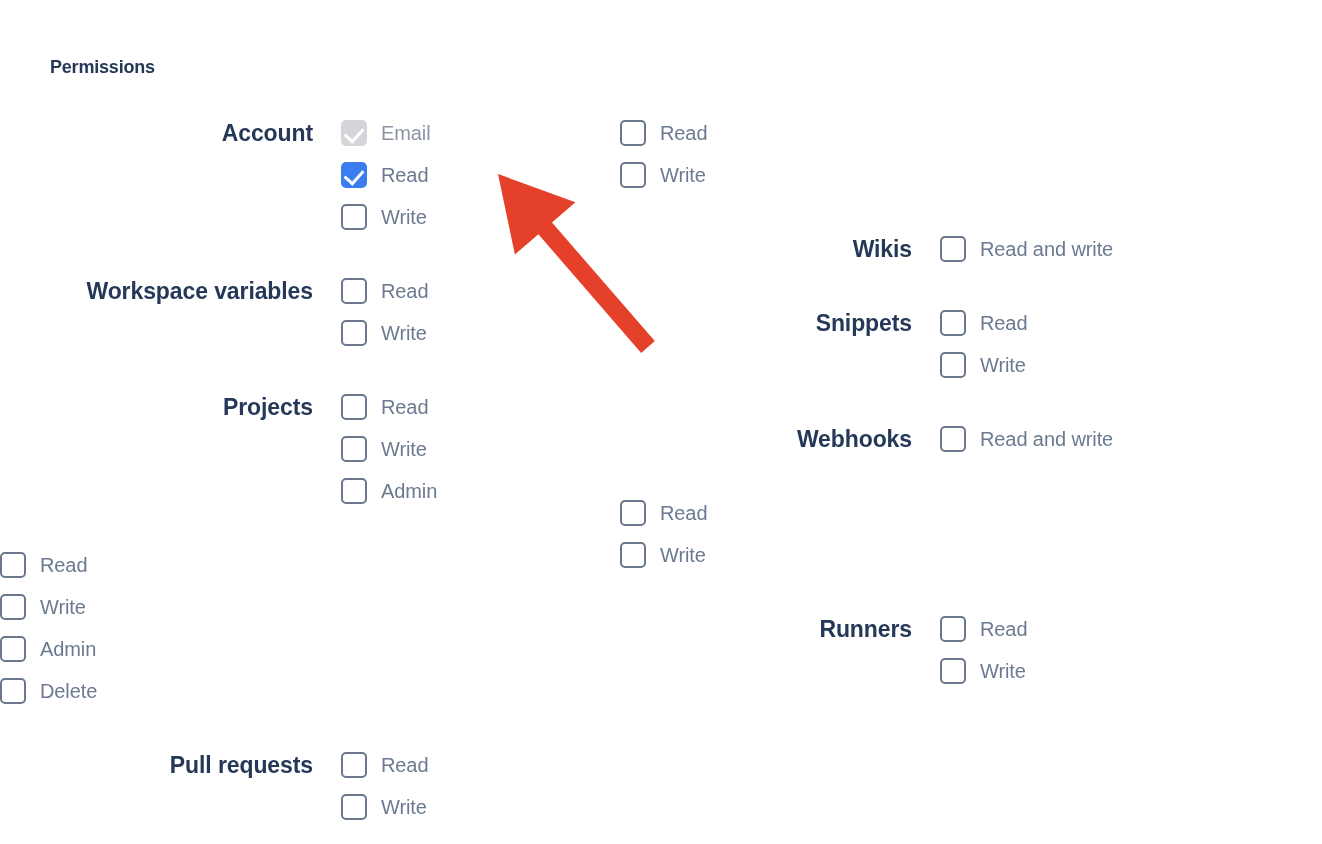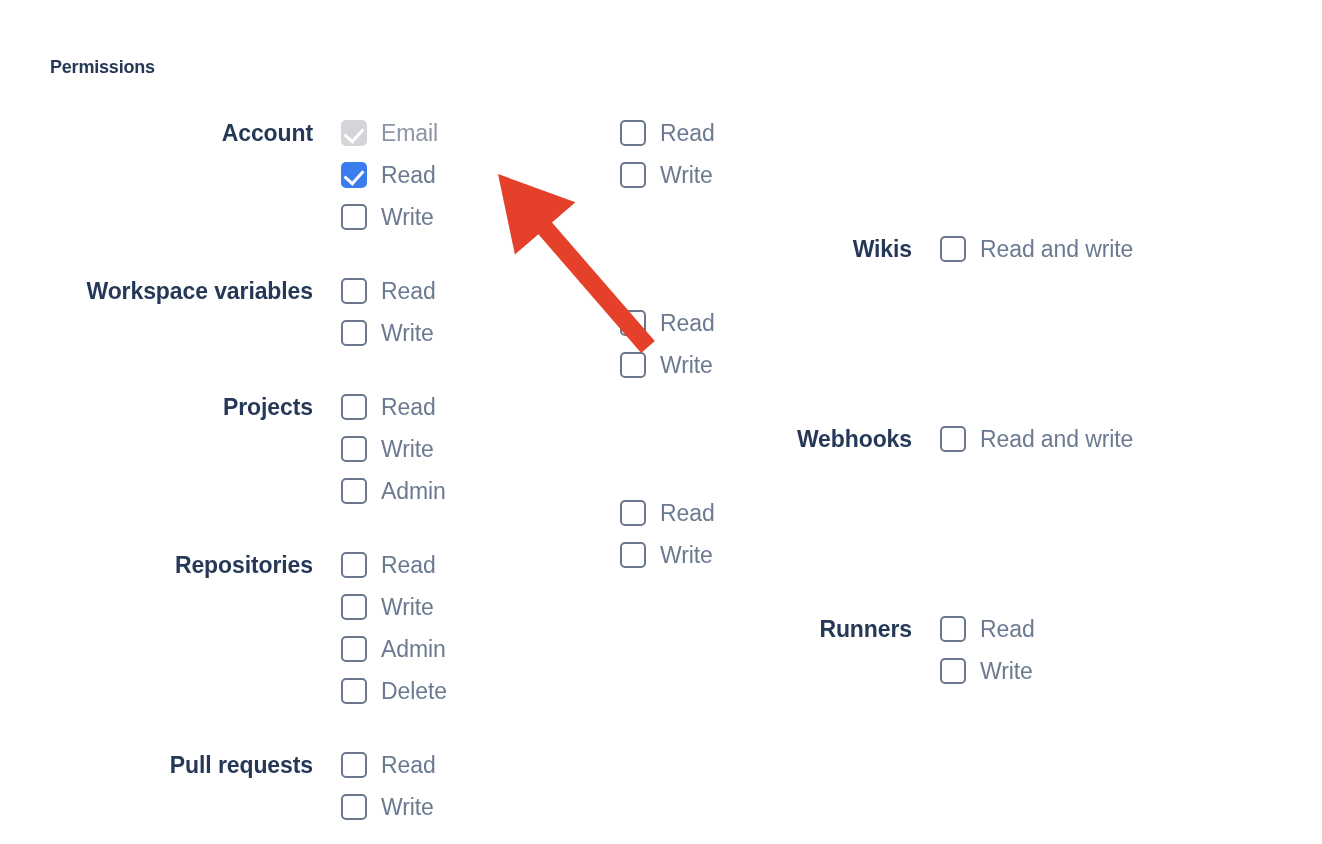--- a/index.html
+++ b/index.html
@@ -101,21 +101,21 @@
     height: 15px;
     border: solid #ffffff;
     border-width: 0 3.5px 3.5px 0;
     transform: rotate(42deg);
     display: none;
   }
   .cbox.checked .tick,
   .cbox.disabled .tick { display: block; }
 
   .opt-label {
-    font-size: 23px;
+    font-size: 20px;
     font-weight: 500;
     color: #6b7a90;
     line-height: 26px;
     letter-spacing: -0.1px;
     margin-left: 14px;
     white-space: nowrap;
   }
   .opt-row.is-disabled .opt-label { color: #8b95a5; }
 
   #arrow-annotation {
@@ -179,21 +179,20 @@
             <span class="cbox" role="checkbox" aria-checked="false"></span>
             <span class="opt-label">Write</span>
           </label>
           <label class="opt-row">
             <span class="cbox" role="checkbox" aria-checked="false"></span>
             <span class="opt-label">Admin</span>
           </label>
         </div>
       </div>
       <div class="perm-group">
-        <div class="group-label">Repositories</div>
         <div class="group-options">
           <label class="opt-row">
             <span class="cbox" role="checkbox" aria-checked="false"></span>
             <span class="opt-label">Read</span>
           </label>
           <label class="opt-row">
             <span class="cbox" role="checkbox" aria-checked="false"></span>
             <span class="opt-label">Write</span>
           </label>
           <label class="opt-row">
@@ -236,20 +235,21 @@
       <div class="perm-group">
         <div class="group-label">Wikis</div>
         <div class="group-options">
           <label class="opt-row">
             <span class="cbox" role="checkbox" aria-checked="false"></span>
             <span class="opt-label">Read and write</span>
           </label>
         </div>
       </div>
       <div class="perm-group">
+        <div class="group-label">Snippets</div>
         <div class="group-options">
           <label class="opt-row">
             <span class="cbox" role="checkbox" aria-checked="false"></span>
             <span class="opt-label">Read</span>
           </label>
           <label class="opt-row">
             <span class="cbox" role="checkbox" aria-checked="false"></span>
             <span class="opt-label">Write</span>
           </label>
         </div>

